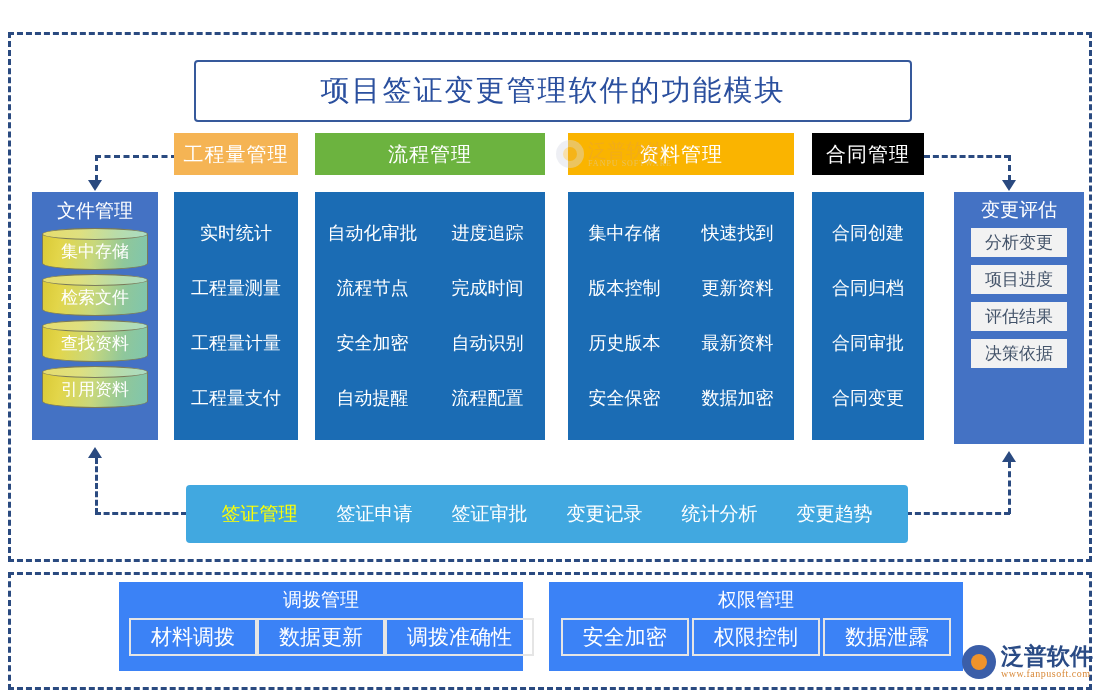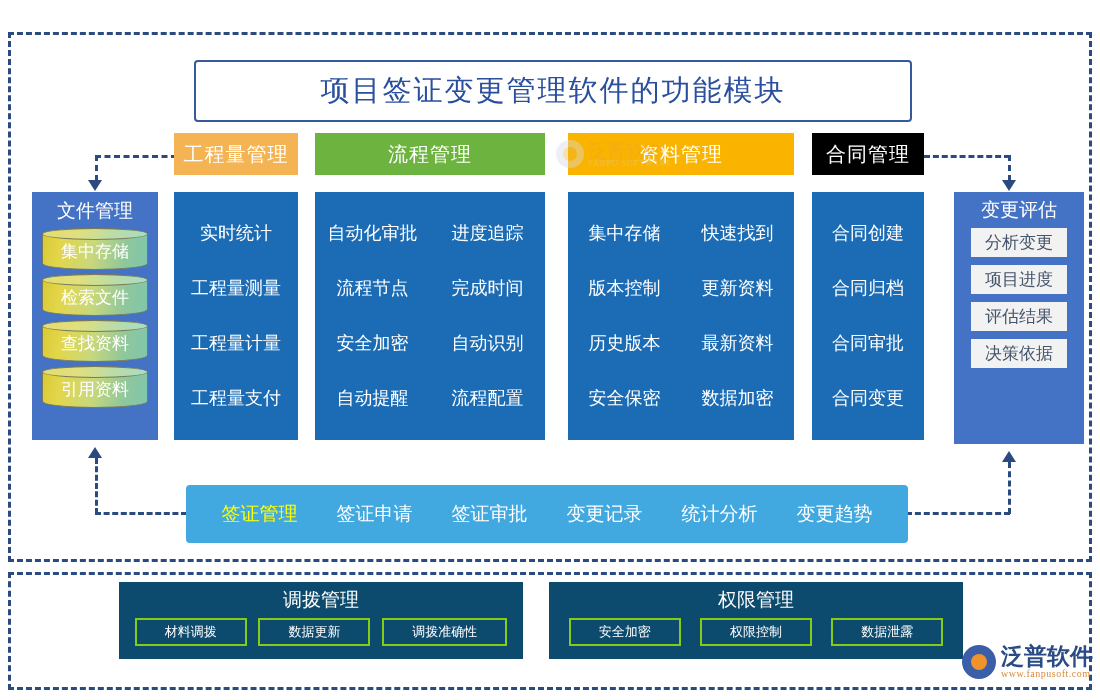--- a/index.html
+++ b/index.html
@@ -177,44 +177,44 @@
     color: #ffffff;
     font-size: 19px;
     white-space: nowrap;
   }
   .bar-item.accent { color: #ffff00; }
 
   
   .lower-panel {
     position: absolute;
     top: 582px;
-    height: 77px;
-    background: #0c4a6e;
+    height: 89px;
+    background: #3b82f6;
     box-sizing: border-box;
     padding-top: 5px;
   }
   #lower-0 { left: 119px; width: 404px; }
   #lower-1 { left: 549px; width: 414px; }
   .lower-title {
     color: #ffffff;
     font-size: 19px;
     text-align: center;
     margin-bottom: 5px;
   }
   .lower-chips {
     display: flex;
     justify-content: space-around;
     align-items: center;
     padding: 0 10px;
   }
   .lower-chip {
-    border: 2px solid #84cc16;
-    color: #ffffff;
-    font-size: 13px;
-    padding: 3px 28px;
+    border: 2px solid #e5e5e5;
+    color: #ffffff;
+    font-size: 21px;
+    padding: 3px 20px;
     white-space: nowrap;
     box-sizing: border-box;
   }
 
   
   .conn { position: absolute; }
   .conn-h {
     border-top: 3px dashed #2a4a80;
     height: 0;
   }

